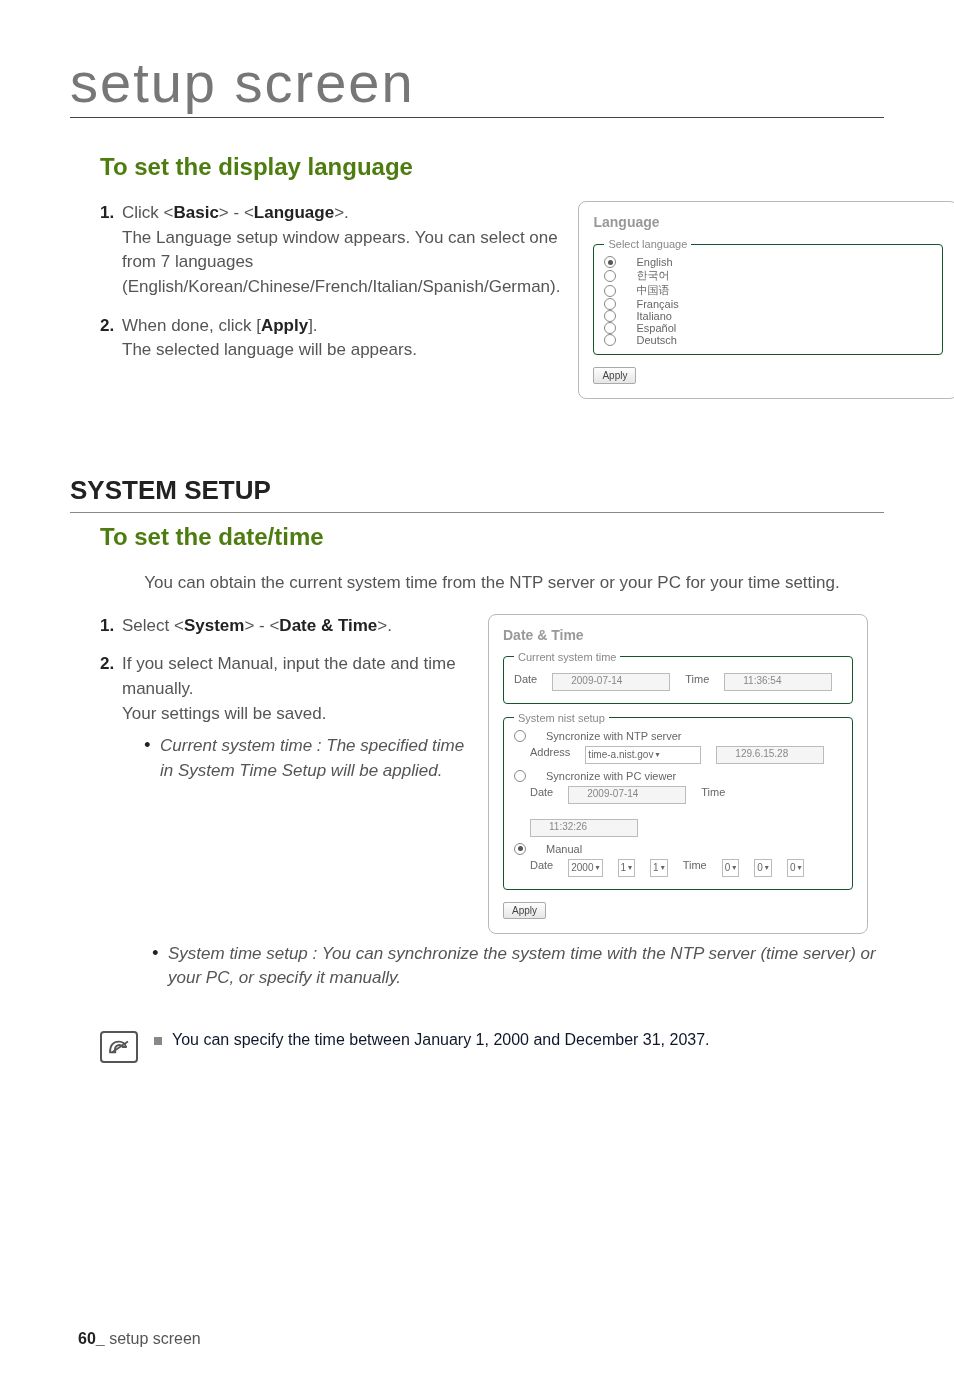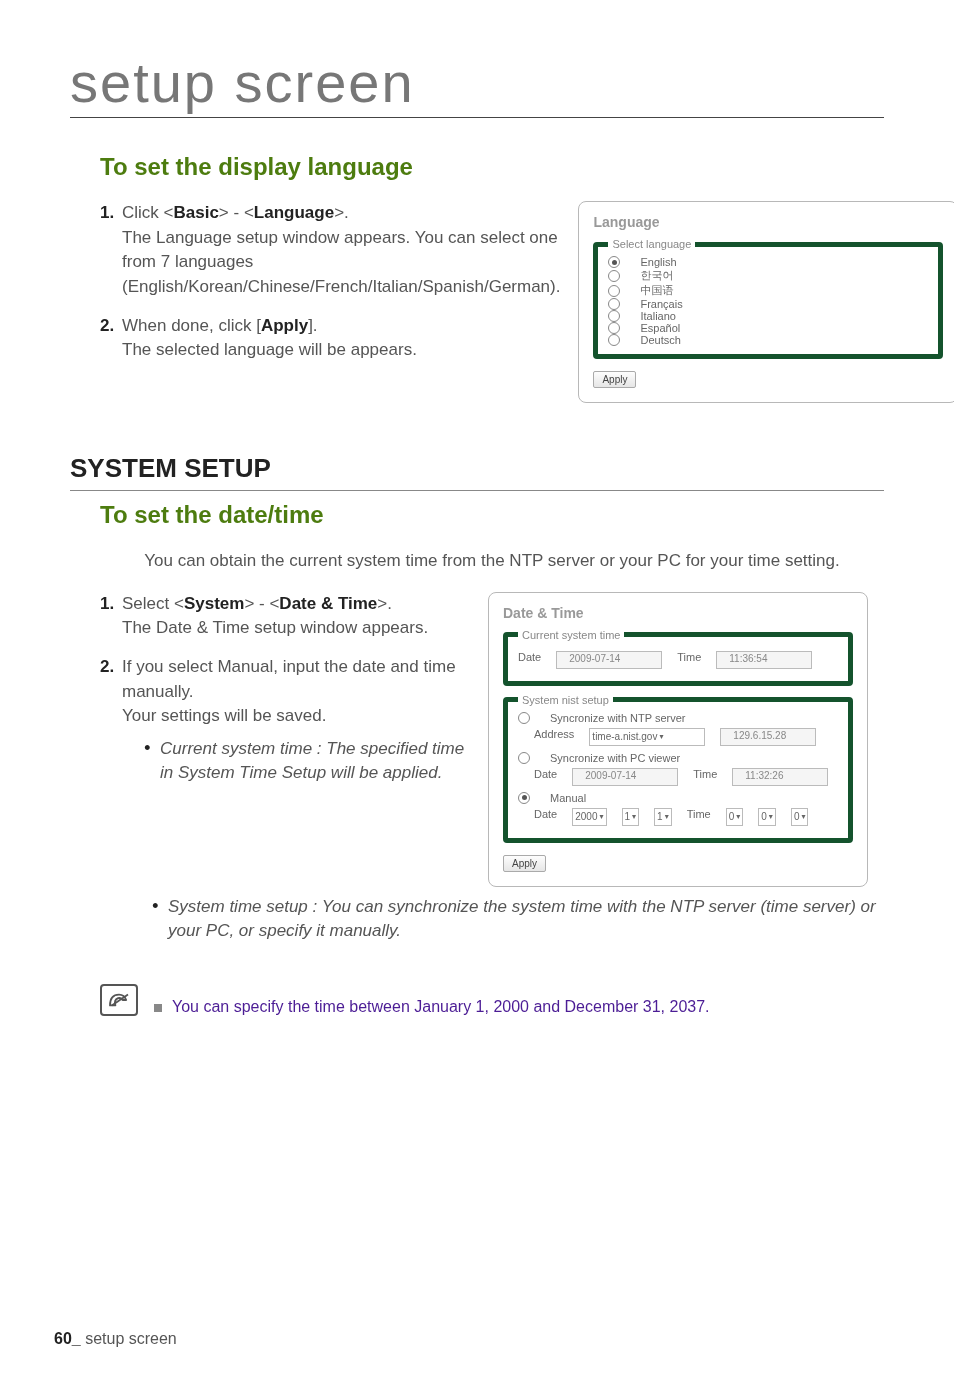--- a/index.html
+++ b/index.html
@@ -29,21 +29,21 @@
   .section-h3 {
     font-size: 24px;
     font-weight: bold;
     color: #4d7c0f;
     margin: 35px 0 20px 30px;
   }
   .section-h2 {
     font-size: 26px;
     font-weight: bold;
     color: #222;
-    margin: 50px 0 10px 0;
+    margin: 76px 0 10px 0;
     border-bottom: 1px solid #888;
     padding-bottom: 6px;
   }
   .body-row {
     display: flex;
     margin-left: 30px;
     gap: 18px;
   }
   .text-col {
     flex: 0 0 370px;
@@ -111,21 +111,21 @@
     width: 380px;
     box-sizing: border-box;
   }
   .shot-title {
     font-size: 14px;
     font-weight: bold;
     color: #999;
     margin-bottom: 8px;
   }
   fieldset {
-    border: 5px solid #14532d;
+    border: 1px solid #14532d;
     border-radius: 4px;
     margin: 0 0 8px 0;
     padding: 6px 10px 8px 10px;
   }
   fieldset legend {
     font-size: 11px;
     color: #888;
     padding: 0 4px;
   }
   .radio-row {
@@ -170,21 +170,21 @@
     gap: 15px;
     margin: 4px 0;
     font-size: 11px;
     flex-wrap: wrap;
   }
   .fld-label { color: #666; }
   .txtbox {
     border: 1px solid #bbb;
     background: #f5f5f5;
     font-size: 10px;
-    padding: 1px 12px;
+    padding: 1px 18px;
     color: #888;
     height: 14px;
     box-sizing: content-box;
   }
   .sel {
     border: 1px solid #bbb;
     background: #fff;
     font-size: 10px;
     padding: 0 2px;
     height: 16px;
@@ -209,36 +209,35 @@
     height: 28px;
     border: 2px solid #555;
     border-radius: 4px;
     display: flex;
     align-items: center;
     justify-content: center;
   }
   .note-icon svg { width: 22px; height: 18px; }
   .note-text {
     font-size: 16px;
-    color: #4c1d95;
-    margin-top: 14px;
+    color: #0f172a;
   }
   .note-bullet {
     display: inline-block;
     width: 8px;
     height: 8px;
     background: #888;
     margin-right: 10px;
     vertical-align: middle;
   }
 
   .footer {
     position: absolute;
     bottom: 40px;
-    left: 54px;
+    left: 78px;
     font-size: 16px;
     color: #555;
   }
   .footer .pg { font-weight: bold; color: #222; }
 </style>
 </head>
 <body>
 
 <div class="page">
 
@@ -309,21 +308,20 @@
 
   <div class="intro-para">You can obtain the current system time from the NTP server or your PC for your time setting.</div>
 
   <div class="body-row">
     <div class="text-col">
       <ol class="numbered">
         <li>
           <span class="num">1.</span>
           <span>Select &lt;</span><span class="bold">System</span><span>&gt; - &lt;</span><span class="bold">Date &amp; Time</span><span>&gt;.</span>
           <br>
-          <span>The Date &amp; Time setup window appears.</span>
         </li>
         <li>
           <span class="num">2.</span>
           <span>If you select Manual, input the date and time manually.</span><br>
           <span>Your settings will be saved.</span>
           <ul class="bullets">
             <li>Current system time : The specified time in System Time Setup will be applied.</li>
           </ul>
         </li>
       </ol>

